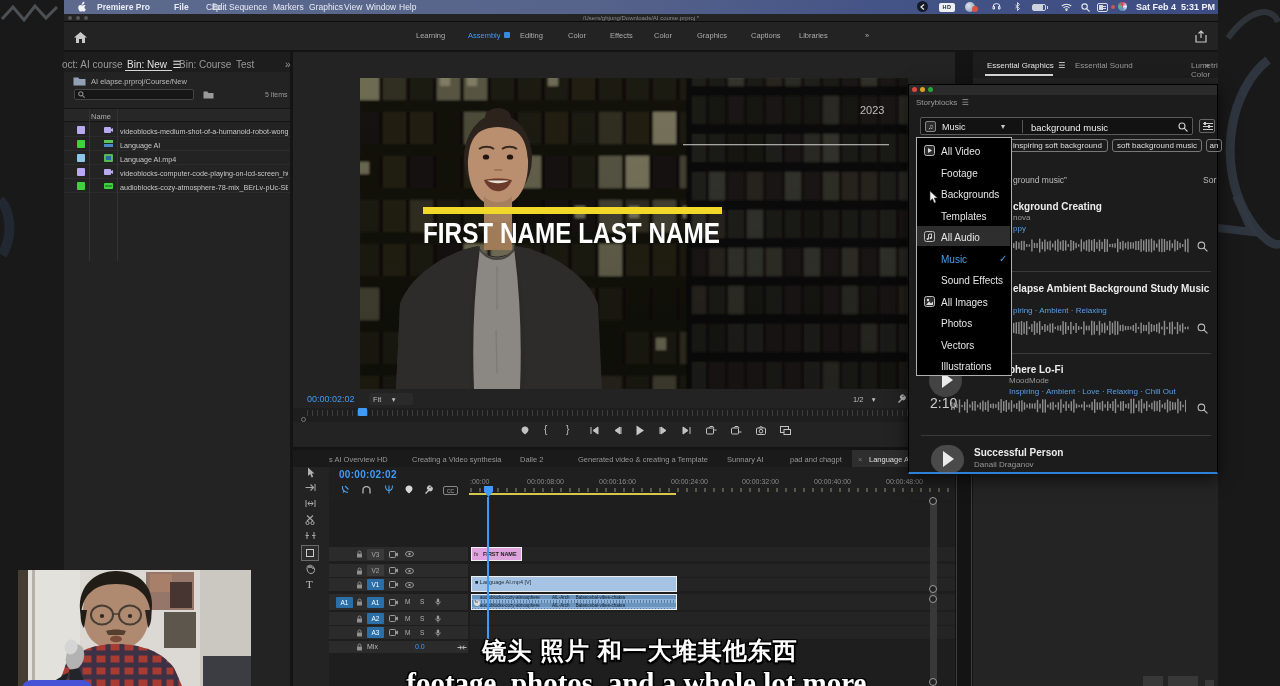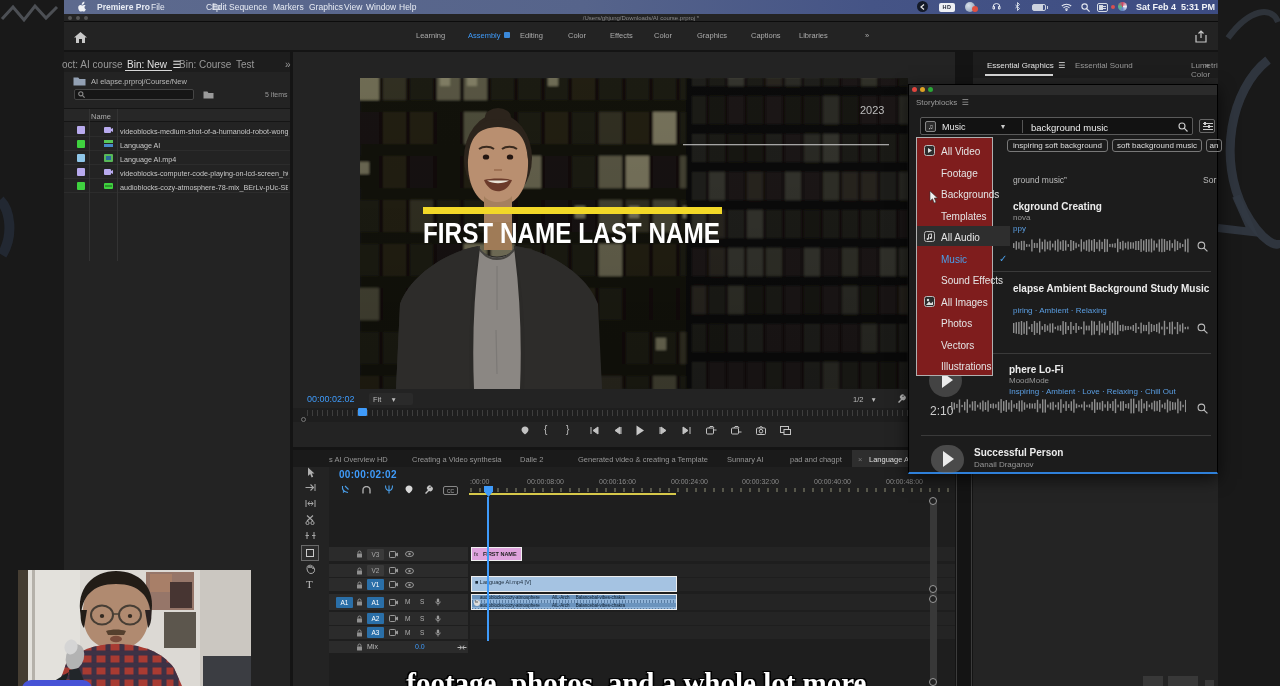--- a/index.html
+++ b/index.html
@@ -16,21 +16,21 @@
   <path d="M1236 196 L1252 232 L1218 228" stroke="#323942" stroke-width="8" fill="none" opacity="0.9"></path>
   <path d="M0 200 C10 210, 14 235, 2 255" stroke="#242c38" stroke-width="10" fill="none" opacity="0.8"></path>
 </svg>
 <div class="abs" style="left:64px;top:0;width:1154px;height:686px;background:#141414;">
 
 <div class="abs" style="left:0;top:0;width:1154px;height:14px;background:linear-gradient(90deg,#5d6a8e 0%,#56648b 45%,#455486 70%,#3d4c82 100%);color:#e8ecf4;font-size:8.5px;">
 <svg class="abs" style="left:14px;top:1px" width="9" height="11" viewBox="0 0 9 11">
           <path d="M6.3 0.4 C5.5 0.5 4.7 1 4.3 1.7 C3.9 2.3 3.6 3.1 3.8 3.9 C4.6 3.9 5.4 3.4 5.9 2.8 C6.3 2.2 6.6 1.3 6.3 0.4 Z M6.6 4 C5.6 4 4.9 4.6 4.4 4.6 C3.9 4.6 3.1 4.1 2.4 4.1 C1.3 4.1 0.2 5 0.2 6.8 C0.2 8.6 1.5 10.6 2.4 10.6 C2.9 10.6 3.3 10.2 4.1 10.2 C4.9 10.2 5.2 10.6 5.8 10.6 C6.7 10.6 7.6 9.1 7.9 8.2 C6.9 7.8 6.5 7 6.5 6.2 C6.5 5.3 7 4.7 7.6 4.4 C7.3 4.1 6.9 4 6.6 4 Z" fill="#f0f2f6"></path>
         </svg>
 <div class="abs" style="left:33px;top:2px;font-weight:bold;">Premiere Pro</div>
-<div class="abs" style="left:87px;top:2px;">File</div>
+<div class="abs" style="left:110px;top:2px;font-weight:bold;">File</div>
 <div class="abs" style="left:108px;top:2px;margin-left:40px;">Edit</div>
 <div class="abs" style="left:142px;top:2px;">Clip</div>
 <div class="abs" style="left:165px;top:2px;">Sequence</div>
 <div class="abs" style="left:209px;top:2px;">Markers</div>
 <div class="abs" style="left:245px;top:2px;">Graphics</div>
 <div class="abs" style="left:280px;top:2px;">View</div>
 <div class="abs" style="left:302px;top:2px;">Window</div>
 <div class="abs" style="left:335px;top:2px;">Help</div>
 <div class="abs" style="left:853px;top:1px;width:11px;height:11px;border-radius:50%;background:#141a28;"></div>
 <svg class="abs" style="left:856px;top:4px" width="5" height="6" viewBox="0 0 5 6">
@@ -919,21 +919,21 @@
 <svg class="abs" style="left:288px;top:238px" width="11" height="11" viewBox="0 0 11 11">
         <circle cx="4.4" cy="4.4" r="3.3" fill="none" stroke="#bbb" stroke-width="1.1"></circle>
         <path d="M6.82 6.82 L10.45 10.45" stroke="#bbb" stroke-width="1.2"></path>
       </svg>
 <div class="abs" style="left:12px;top:268px;width:290px;height:1px;background:#3a3a3a;"></div>
 <div class="abs" style="left:20px;top:279px;width:33px;height:33px;border-radius:50%;background:rgba(105,105,105,0.5);"></div>
 <div class="abs" style="left:33px;top:287px;width:0;height:0;border-left:11px solid #ebebeb;border-top:8px solid transparent;border-bottom:8px solid transparent;"></div>
 <div class="abs" style="left:100px;top:279px;font-size:10px;font-weight:bold;color:#ececec;">phere Lo-Fi</div>
 <div class="abs" style="left:100px;top:291px;font-size:8px;color:#979797;">MoodMode</div>
 <div class="abs" style="left:100px;top:302px;font-size:8px;color:#5b9fe3;">Inspiring · Ambient · Love · Relaxing · Chill Out</div>
-<div class="abs" style="left:21px;top:319px;font-size:12px;color:#ccc;">2:10</div>
+<div class="abs" style="left:21px;top:310px;font-size:14px;color:#ccc;">2:10</div>
 <div class="abs" style="left:42px;top:312px;width:235px;height:18px;">
         <svg width="235" height="18" style="position:absolute;left:0;top:0;">
           <rect x="0.0" y="5.0" width="1.4" height="8.0" fill="#8f8f8f"></rect>
           <rect x="2.6" y="5.6" width="1.4" height="6.9" fill="#8f8f8f"></rect>
           <rect x="5.2" y="7.0" width="1.4" height="3.9" fill="#8f8f8f"></rect>
           <rect x="7.8" y="2.5" width="1.4" height="13.1" fill="#8f8f8f"></rect>
           <rect x="10.4" y="7.9" width="1.4" height="2.2" fill="#8f8f8f"></rect>
           <rect x="13.0" y="4.8" width="1.4" height="8.5" fill="#8f8f8f"></rect>
           <rect x="15.6" y="2.3" width="1.4" height="13.5" fill="#8f8f8f"></rect>
           <rect x="18.2" y="7.4" width="1.4" height="3.2" fill="#8f8f8f"></rect>
@@ -1024,21 +1024,21 @@
       </div>
 <svg class="abs" style="left:288px;top:318px" width="11" height="11" viewBox="0 0 11 11">
         <circle cx="4.4" cy="4.4" r="3.3" fill="none" stroke="#bbb" stroke-width="1.1"></circle>
         <path d="M6.82 6.82 L10.45 10.45" stroke="#bbb" stroke-width="1.2"></path>
       </svg>
 <div class="abs" style="left:12px;top:350px;width:290px;height:1px;background:#3a3a3a;"></div>
 <div class="abs" style="left:22px;top:360px;width:33px;height:28px;border-radius:16px 16px 14px 14px;background:rgba(120,120,120,0.5);"></div>
 <div class="abs" style="left:34px;top:366px;width:0;height:0;border-left:11px solid #ebebeb;border-top:8px solid transparent;border-bottom:8px solid transparent;"></div>
 <div class="abs" style="left:65px;top:362px;font-size:10px;font-weight:bold;color:#ececec;">Successful Person</div>
 <div class="abs" style="left:65px;top:375px;font-size:8px;color:#979797;">Danail Draganov</div>
-<div class="abs" style="left:7px;top:52px;width:77px;height:239px;background:#7f1d1d;border:1px solid #b0b0b0;">
+<div class="abs" style="left:7px;top:52px;width:96px;height:239px;background:#000000;border:1px solid #b0b0b0;">
 <div class="abs" style="left:0;top:88px;width:93px;height:20px;background:#2e2e2e;"></div>
 <div class="abs" style="left:7px;top:7px;">
           <svg width="11" height="11">
             <rect x="0.5" y="0.5" width="10" height="10" rx="2" fill="#2c2c2c" stroke="#bbb"></rect>
             <path d="M4 3 L8 5.5 L4 8 Z" fill="#ddd"></path>
           </svg>
         </div>
 <div class="abs" style="left:24px;top:8px;font-size:10px;color:#e4e4e4;white-space:nowrap;">All Video</div>
 <div class="abs" style="left:24px;top:29.5px;font-size:10px;color:#e4e4e4;white-space:nowrap;">Footage</div>
 <div class="abs" style="left:24px;top:51.0px;font-size:10px;color:#e4e4e4;white-space:nowrap;">Backgrounds</div>
@@ -1114,13 +1114,14 @@
 </g>
 <ellipse cx="57" cy="87" rx="9" ry="13" transform="rotate(15 57 87)" fill="#b3b3b3"></ellipse>
 <ellipse cx="53" cy="77" rx="6.5" ry="7.5" transform="rotate(15 53 77)" fill="#d5d5d5"></ellipse>
 <path d="M61 98 L 68 116 L 52 116 L 51 100 Z" fill="#23282c"></path>
 <path d="M51 102 L 28 116 L 46 116 Z" fill="#1c2024"></path>
 </g>
 <rect x="4" y="110" width="70" height="18" rx="9" fill="#4753d6"></rect>
 <text x="14" y="122" font-size="9" font-weight="bold" fill="#fff">Busy Man</text>
 </g>
 </svg>
+<div class="abs" style="left:0;top:635px;width:1280px;text-align:center;font-size:24px;font-weight:bold;color:#fff;letter-spacing:1px;text-shadow:-1.5px -1.5px 0 #000, 1.5px -1.5px 0 #000, -1.5px 1.5px 0 #000, 1.5px 1.5px 0 #000, 0 2px 3px rgba(0,0,0,0.8);">镜头 照片 和一大堆其他东西</div>
 <div class="abs" style="left:0;top:667px;width:1280px;text-align:center;font-size:29px;font-weight:bold;color:#fff;font-family:'Liberation Serif',serif;text-shadow:-1.5px -1.5px 0 #000, 1.5px -1.5px 0 #000, -1.5px 1.5px 0 #000, 1.5px 1.5px 0 #000, 0 2px 3px rgba(0,0,0,0.8);">footage, photos, and a whole lot more.</div>
 </div>
 </body></html>

